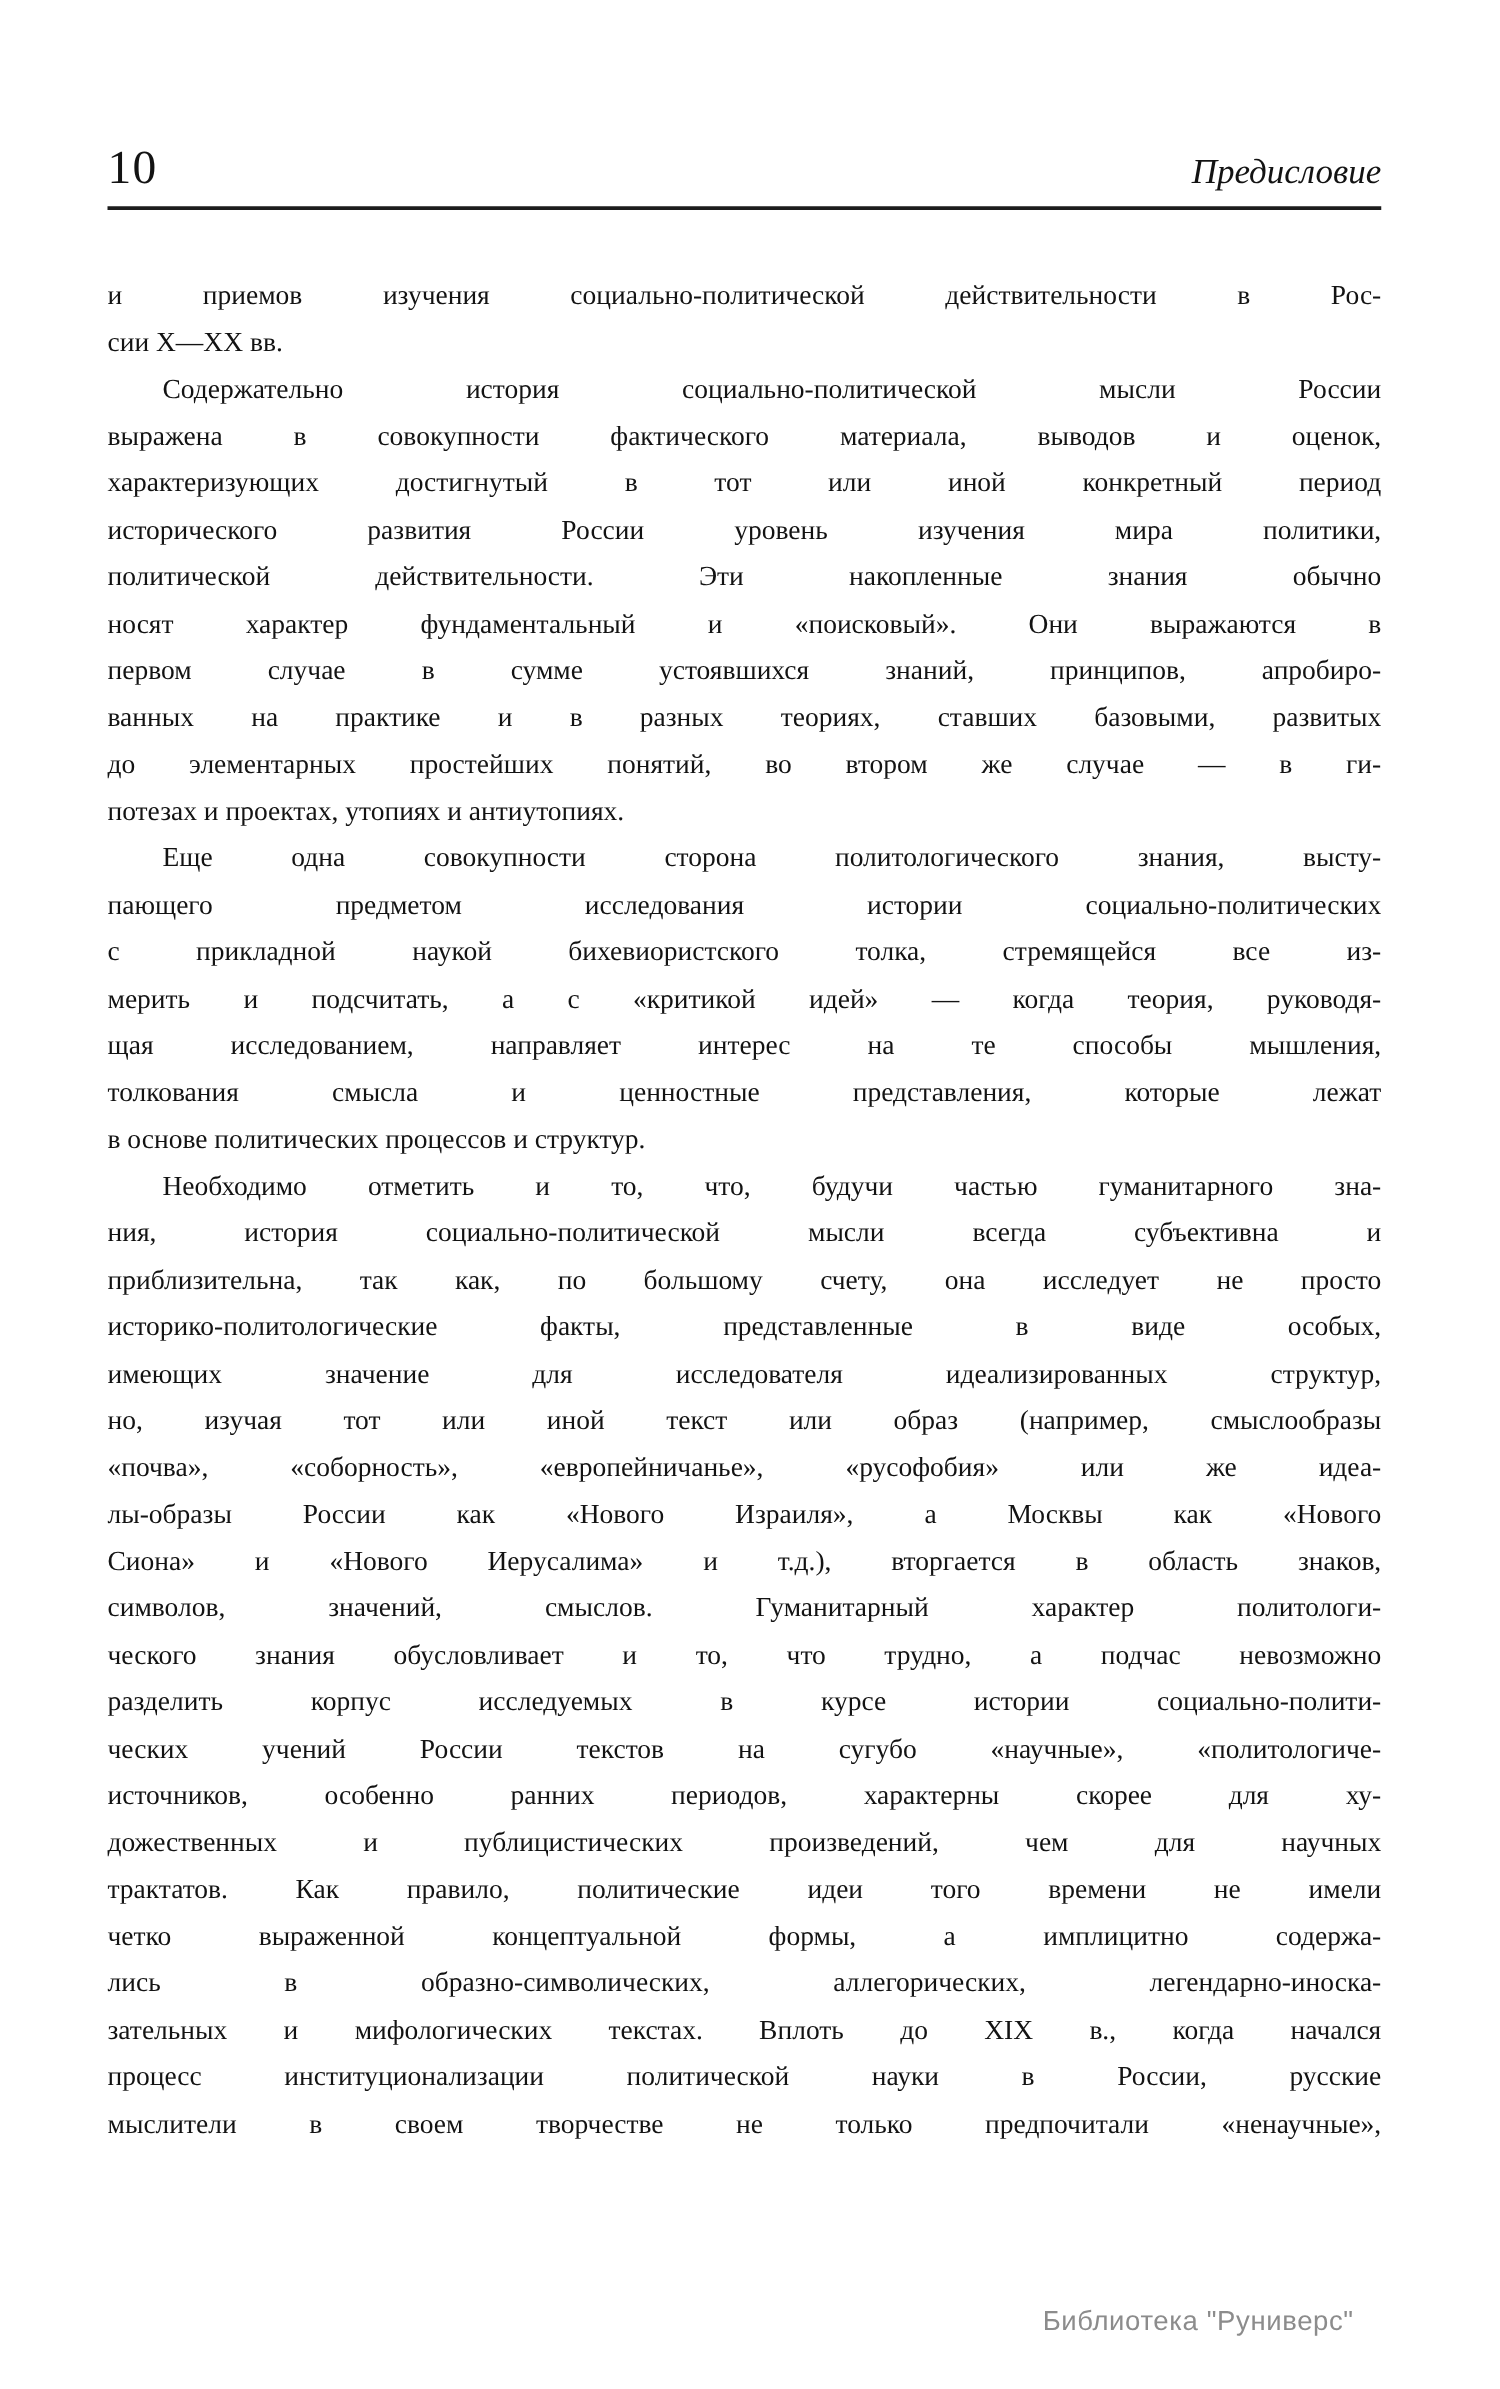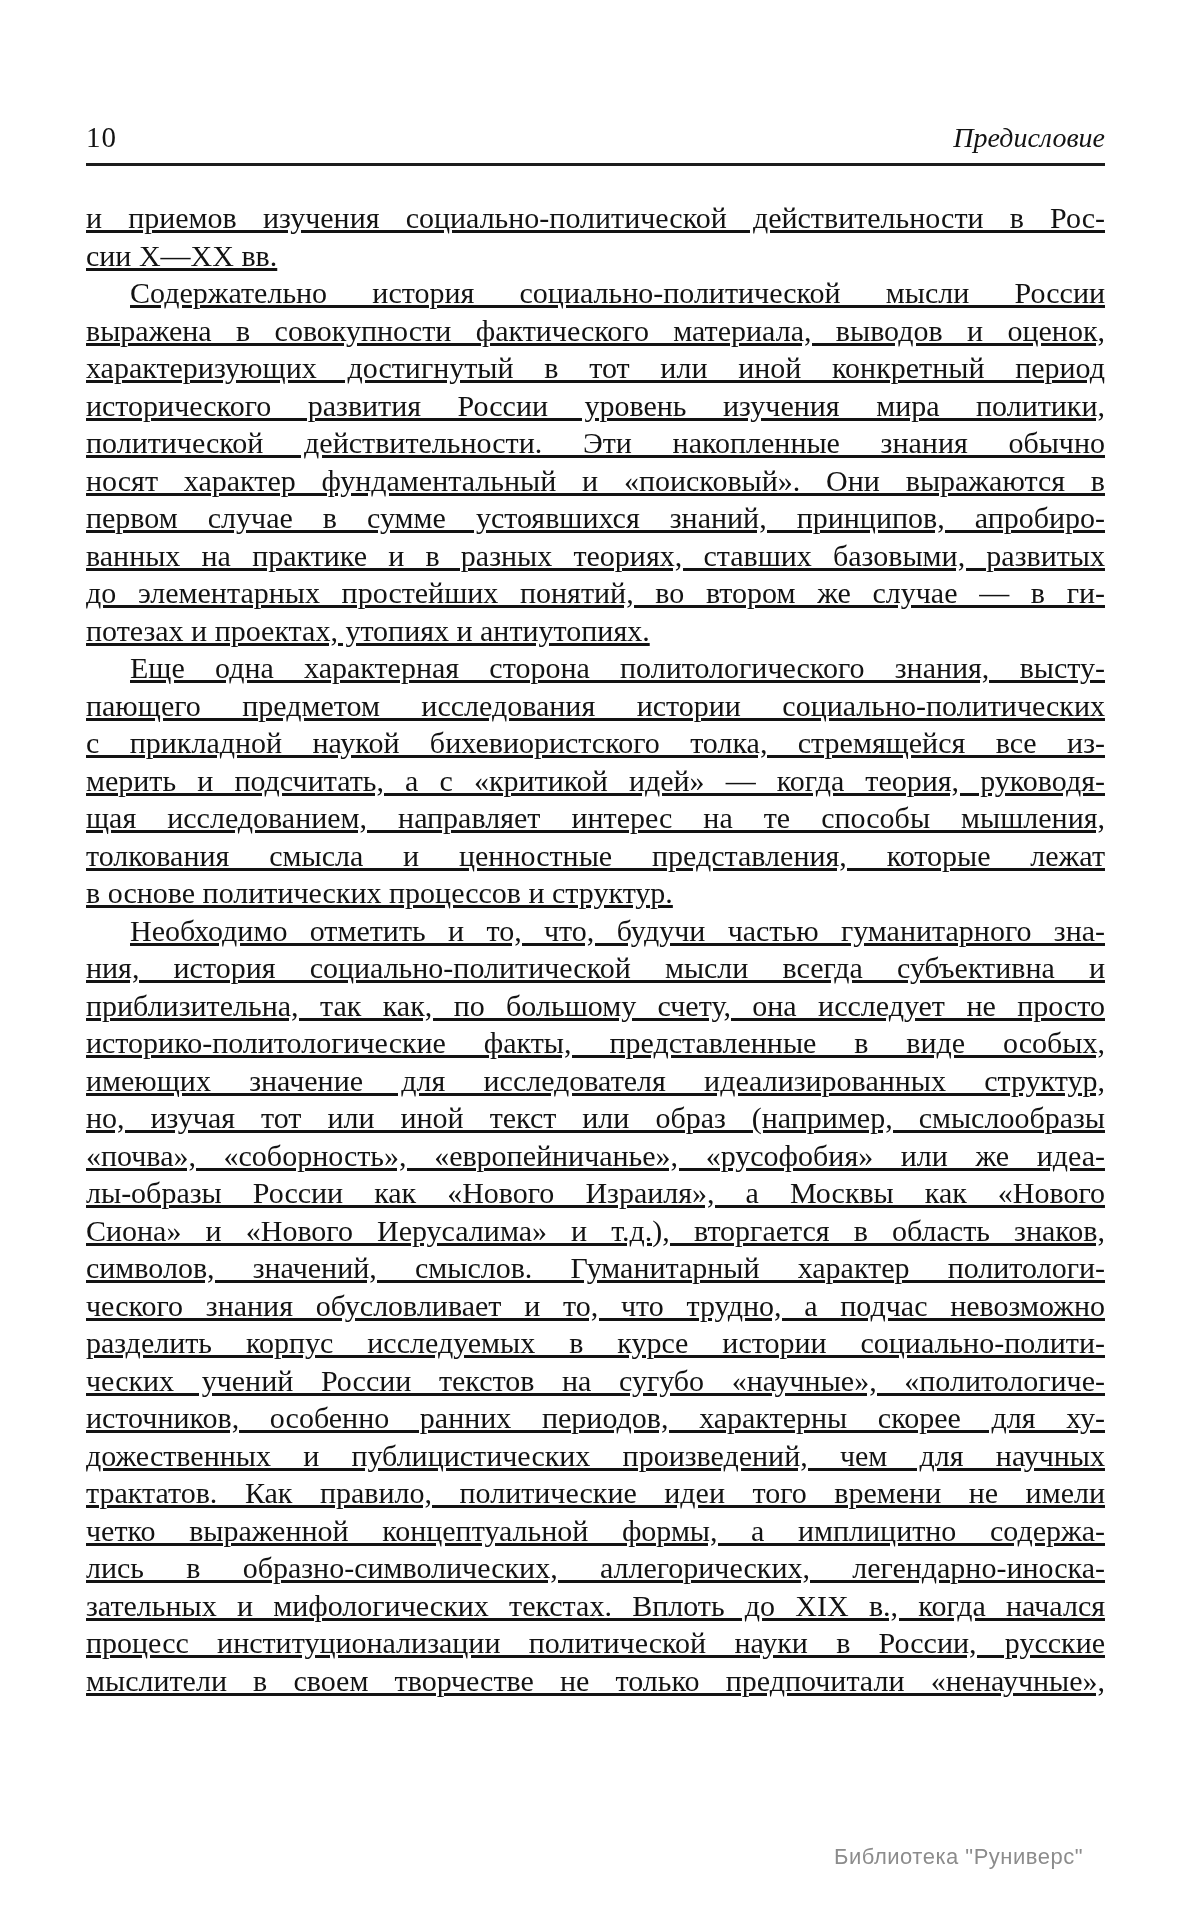--- a/index.html
+++ b/index.html
@@ -24,39 +24,38 @@
     top: 0;
     width: 1019px;
   }
   .page-header {
     display: flex;
     justify-content: space-between;
     align-items: baseline;
     padding-top: 108px;
   }
   .page-number {
-    font-size: 29px;
+    font-size: 38px;
     letter-spacing: 1px;
   }
   .running-title {
     font-style: italic;
     font-size: 28px;
     margin-top: 14px;
   }
   .header-rule {
     margin-top: 9px;
     border: 0;
     border-top: 3px solid #1c1c1c;
     width: 100%;
   }
   .page-body {
-    margin-top: 33px;
-    font-size: 30px;
+    margin-top: 49px;
+    font-size: 22px;
     line-height: 37.5px;
-    text-decoration: underline;
   }
   .line {
     text-align: justify;
     text-align-last: justify;
     white-space: normal;
   }
   .line.indent { text-indent: 44px; }
   .line.end { text-align-last: left; }
   .watermark {
     position: absolute;
@@ -84,21 +83,21 @@
         <div class="line indent">Содержательно история социально-политической мысли России</div>
         <div class="line">выражена в совокупности фактического материала, выводов и оценок,</div>
         <div class="line">характеризующих достигнутый в тот или иной конкретный период</div>
         <div class="line">исторического развития России уровень изучения мира политики,</div>
         <div class="line">политической действительности. Эти накопленные знания обычно</div>
         <div class="line">носят характер фундаментальный и «поисковый». Они выражаются в</div>
         <div class="line">первом случае в сумме устоявшихся знаний, принципов, апробиро-</div>
         <div class="line">ванных на практике и в разных теориях, ставших базовыми, развитых</div>
         <div class="line">до элементарных простейших понятий, во втором же случае — в ги-</div>
         <div class="line end">потезах и проектах, утопиях и антиутопиях.</div>
-        <div class="line indent">Еще одна характерная сторона политологического знания, высту-</div>
+        <div class="line indent">Еще одна совокупности сторона политологического знания, высту-</div>
         <div class="line">пающего предметом исследования истории социально-политических</div>
         <div class="line">с прикладной наукой бихевиористского толка, стремящейся все из-</div>
         <div class="line">мерить и подсчитать, а с «критикой идей» — когда теория, руководя-</div>
         <div class="line">щая исследованием, направляет интерес на те способы мышления,</div>
         <div class="line">толкования смысла и ценностные представления, которые лежат</div>
         <div class="line end">в основе политических процессов и структур.</div>
         <div class="line indent">Необходимо отметить и то, что, будучи частью гуманитарного зна-</div>
         <div class="line">ния, история социально-политической мысли всегда субъективна и</div>
         <div class="line">приблизительна, так как, по большому счету, она исследует не просто</div>
         <div class="line">историко-политологические факты, представленные в виде особых,</div>

